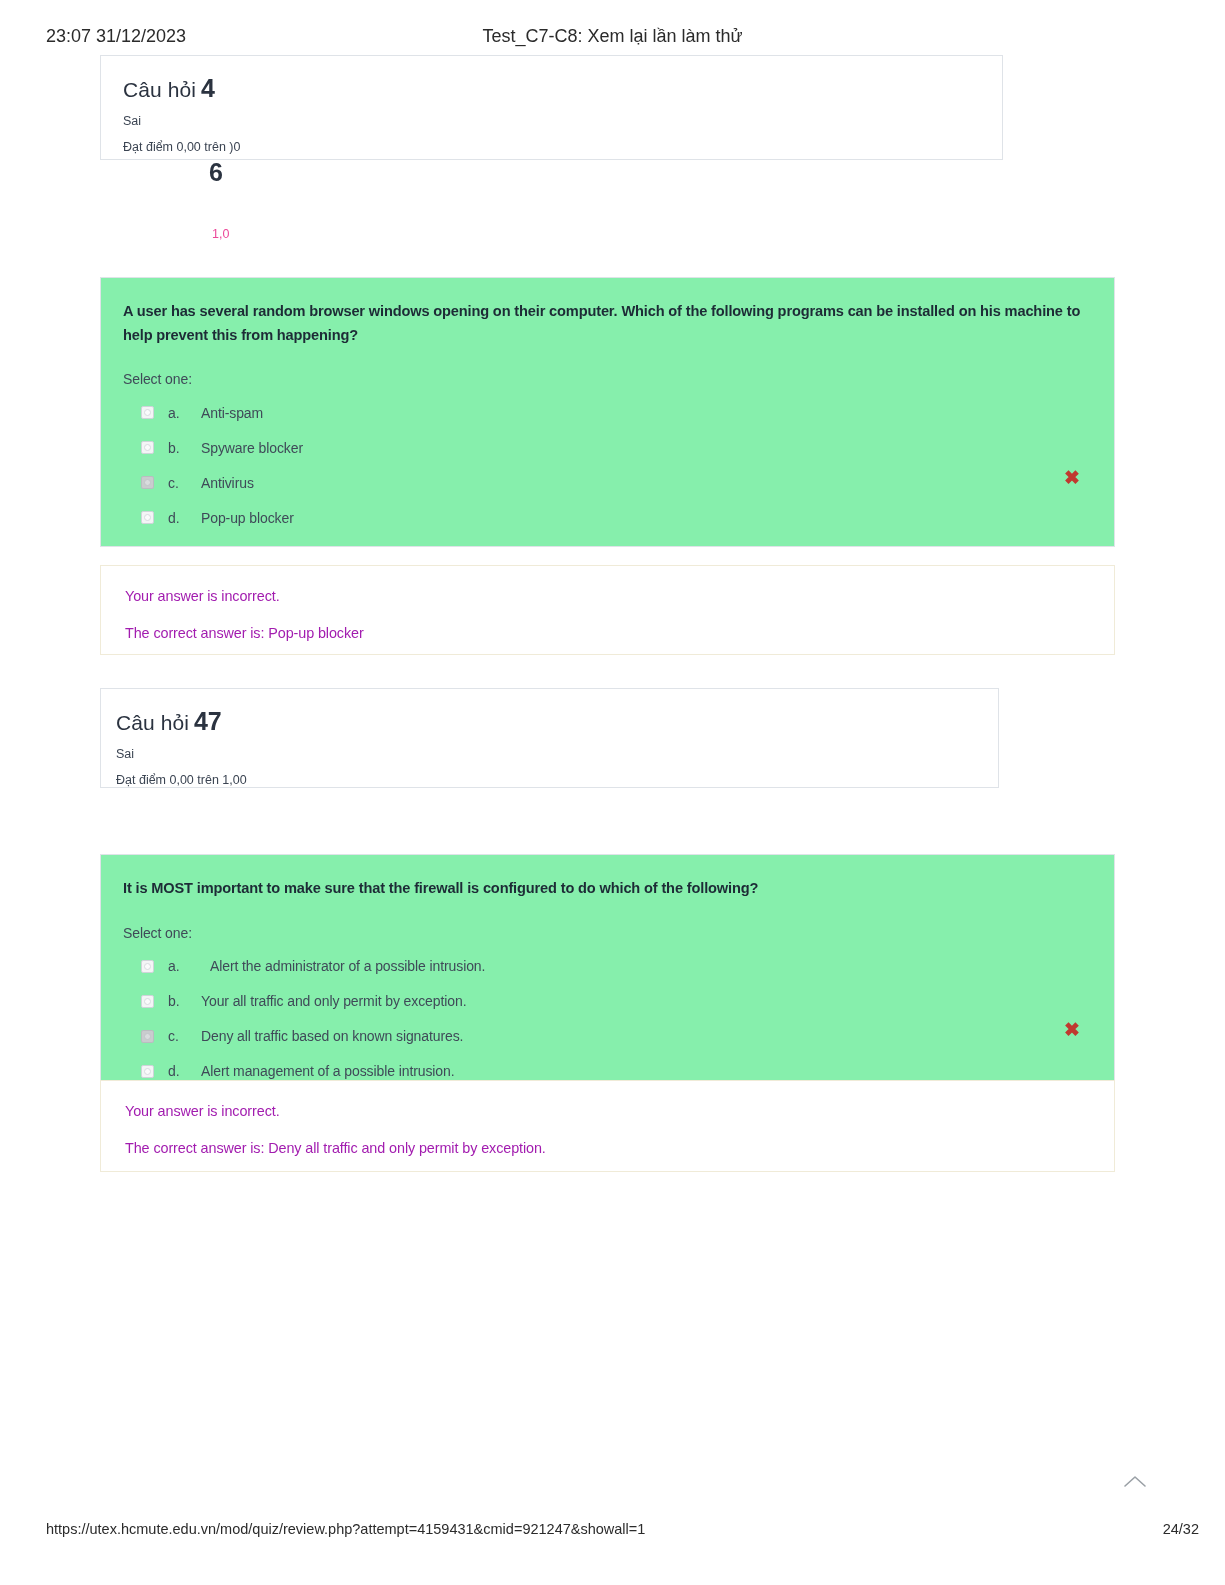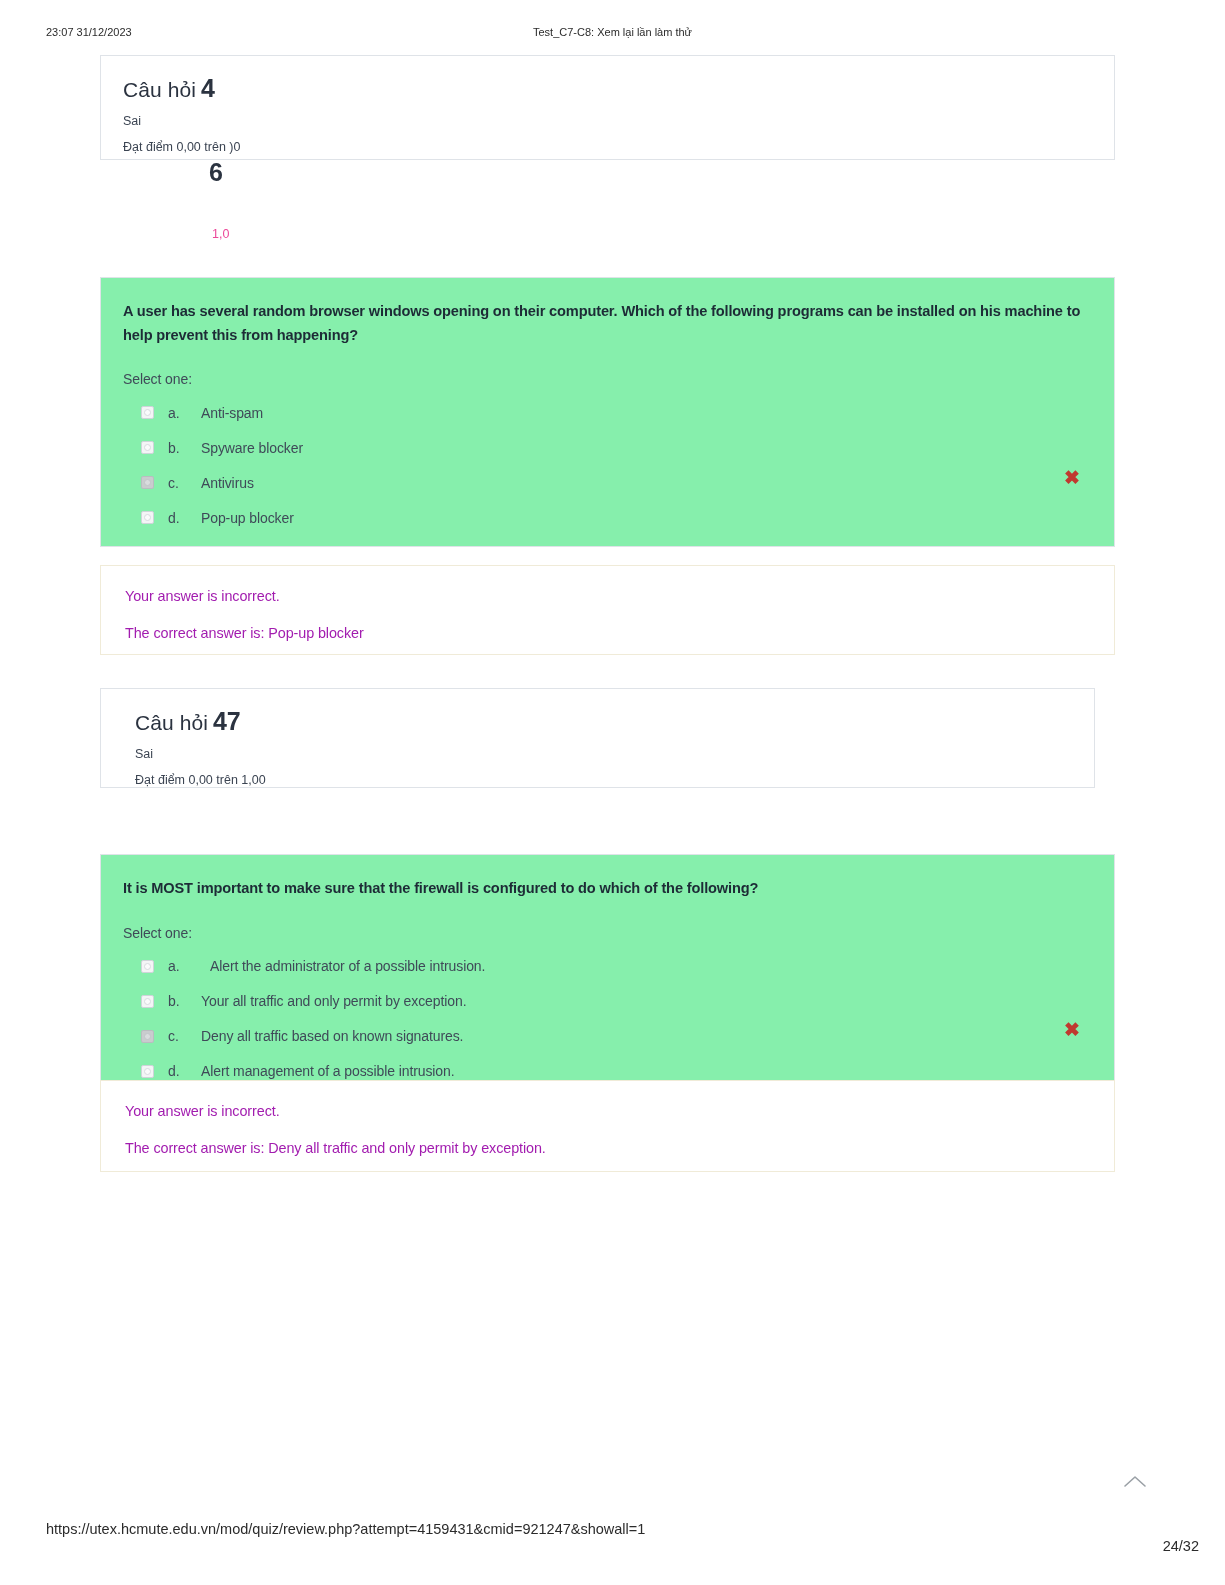--- a/index.html
+++ b/index.html
@@ -17,21 +17,21 @@
     overflow: hidden;
   }
 
   
   .print-header {
     position: absolute;
     top: 26px;
     left: 0;
     width: 1225px;
     height: 24px;
-    font-size: 11px;
+    font-size: 18px;
     color: #2b2b2b;
   }
   .print-header .ph-left {
     position: absolute;
     left: 46px;
     top: 0;
     white-space: nowrap;
   }
   .print-header .ph-center {
     position: absolute;
@@ -216,33 +216,33 @@
   }
   .print-footer .pf-left {
     position: absolute;
     left: 46px;
     top: 0;
     white-space: nowrap;
   }
   .print-footer .pf-right {
     position: absolute;
     right: 46px;
-    top: 17px;
+    top: 0;
     white-space: nowrap;
   }
 </style>
 </head>
 <body>
 
 <div class="print-header">
   <span class="ph-left">23:07 31/12/2023</span>
   <span class="ph-center">Test_C7-C8: Xem lại lần làm thử</span>
 </div>
 
-<div class="qinfo" style="left:100px; top:55px; width:1015px; height:105px; padding:18px 22px;">
+<div class="qinfo" style="left:100px; top:55px; width:903px; height:105px; padding:18px 22px;">
   <div class="qinfo-title">
     <span>Câu hỏi</span><span class="qnum">4</span>
   </div>
   <div class="qinfo-state">Sai</div>
   <div class="qinfo-grade">Đạt điểm 0,00 trên    )0</div>
 </div>
 
 <div class="stray stray-num" style="left:209px; top:158px;">6</div>
 <div class="stray stray-grade" style="left:212px; top:227px;">1,0</div>
 
@@ -272,21 +272,21 @@
     </li>
   </ul>
   <span class="mark-wrong" style="left:963px; top:190px;">✖</span>
 </div>
 
 <div class="feedback" style="left:100px; top:565px; width:1015px; height:90px;">
   <div class="fb-line">Your answer is incorrect.</div>
   <div class="fb-line">The correct answer is: Pop-up blocker</div>
 </div>
 
-<div class="qinfo" style="left:100px; top:688px; width:995px; height:100px; padding:18px 34px;">
+<div class="qinfo" style="left:100px; top:688px; width:899px; height:100px; padding:18px 15px;">
   <div class="qinfo-title">
     <span>Câu hỏi</span><span class="qnum">47</span>
   </div>
   <div class="qinfo-state">Sai</div>
   <div class="qinfo-grade">Đạt điểm 0,00 trên 1,00</div>
 </div>
 
 <div class="qbody" style="left:100px; top:818px; width:1015px; height:245px;margin-top:36px;">
   <div class="qtext">It is MOST important to make sure that the firewall is configured to do which of the following?</div>
   <div class="select-one">Select one:</div>

